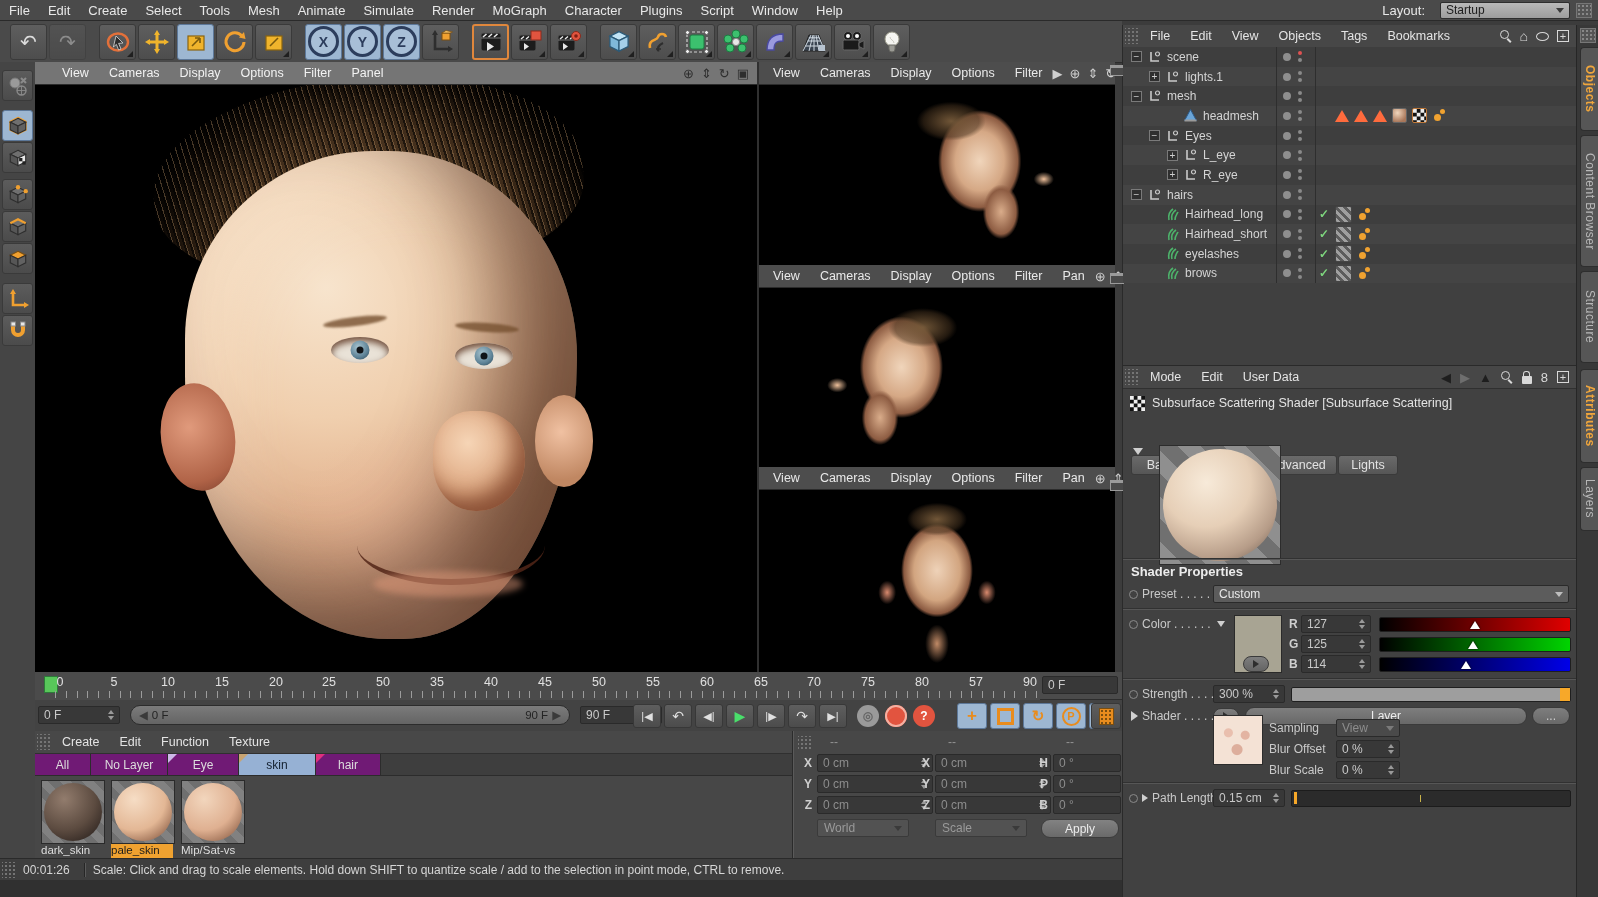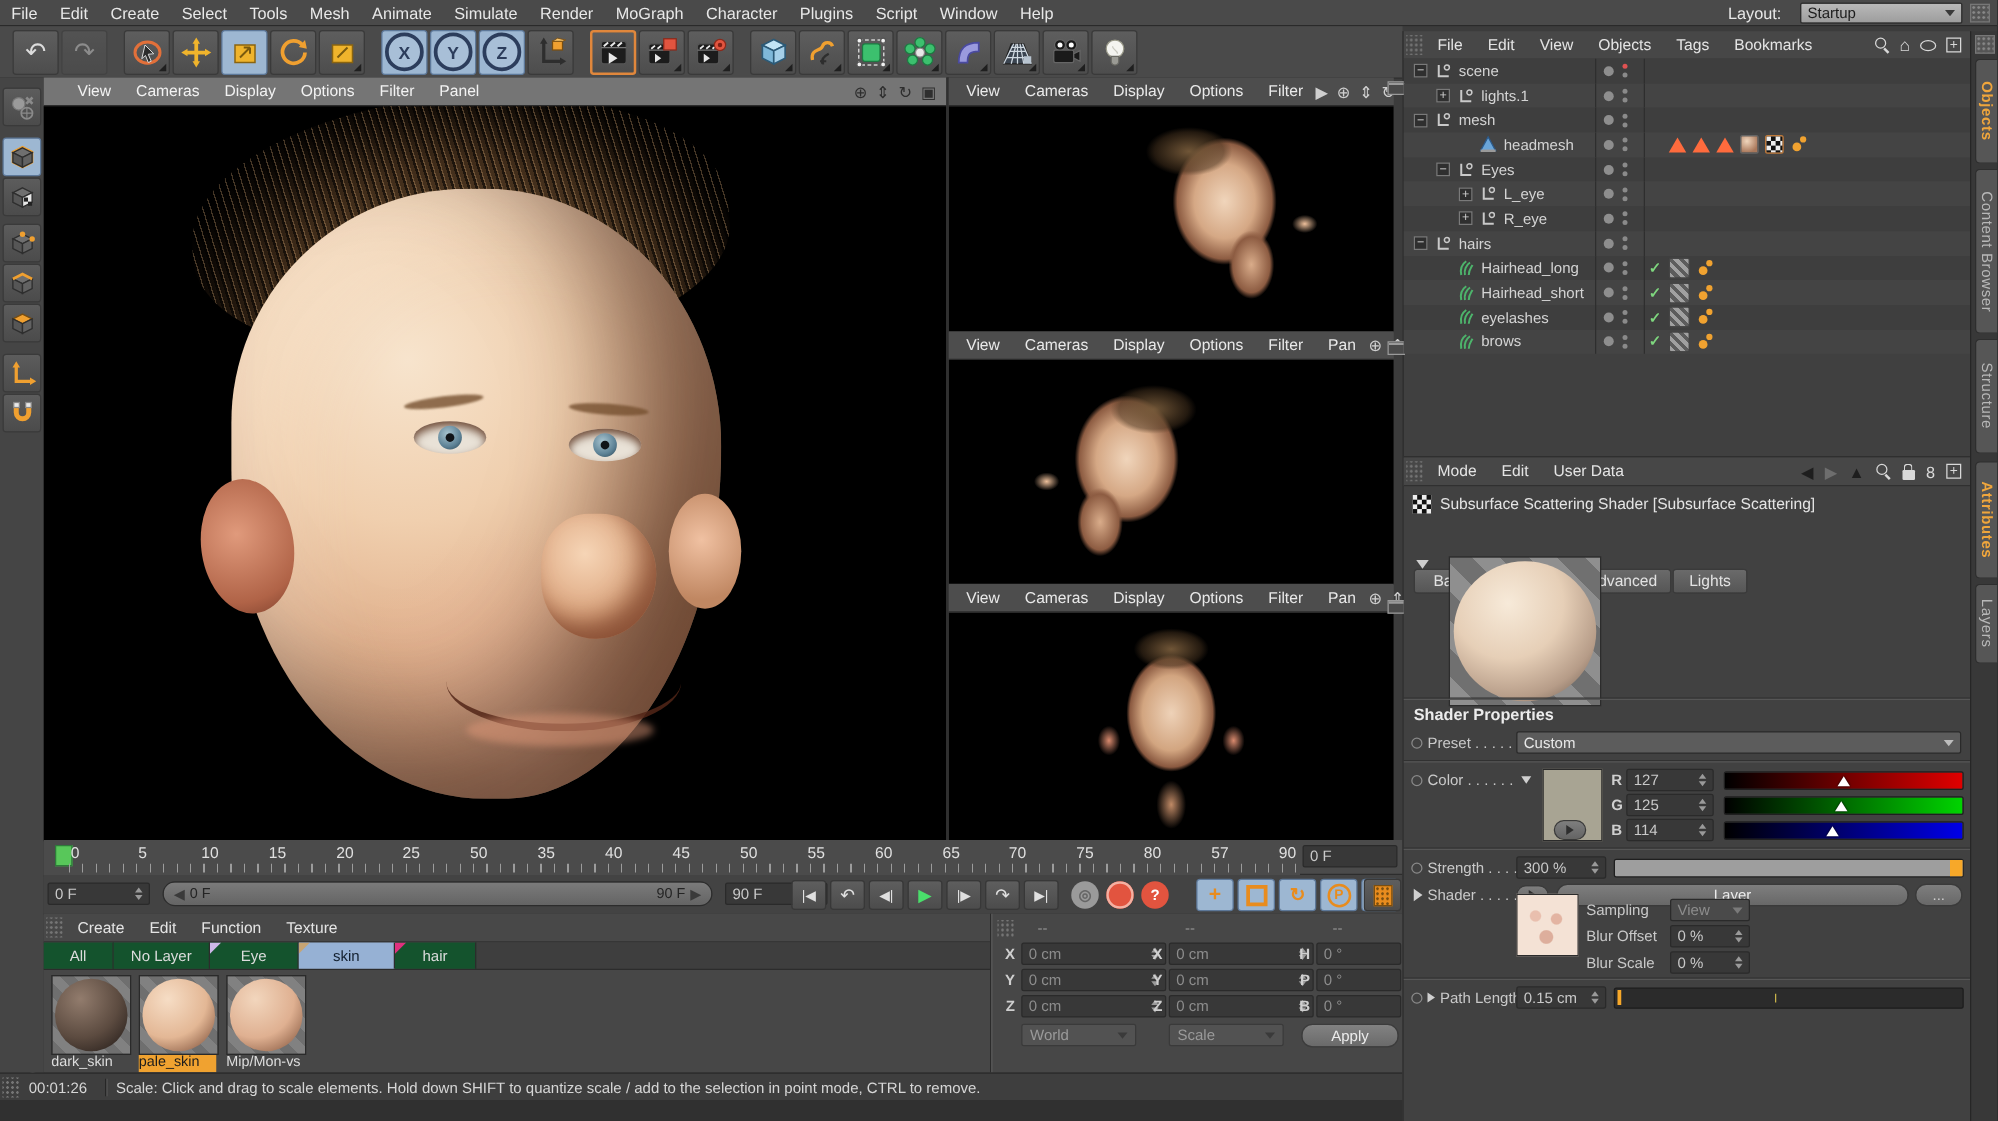--- a/index.html
+++ b/index.html
@@ -91,21 +91,21 @@
   #transport{left:35px;top:700px;width:1087px;height:31px;background:#434343;border-bottom:1px solid #2b2b2b;}
   #rslider{position:absolute;left:95px;top:5px;width:440px;height:20px;border-radius:10px;background:linear-gradient(#7b7b7b,#646464);border:1px solid #2c2c2c;display:flex;align-items:center;color:#242424;font-size:11.5px;padding:0 8px;box-sizing:border-box;}
   .pbtn{width:28px;height:24px;border-radius:3px;background:linear-gradient(#5e5e5e,#4c4c4c);border:1px solid #383838;display:flex;align-items:center;justify-content:center;color:#e0e0e0;font-size:11px;box-sizing:border-box;flex:none;}
   .rnd{width:22px;height:22px;border-radius:50%;display:flex;align-items:center;justify-content:center;font-weight:bold;color:#fff;box-sizing:border-box;flex:none;}
   .kbtn{width:30px;height:26px;border-radius:3px;background:#9db7d2;border:1px solid #5d7899;display:flex;align-items:center;justify-content:center;color:#e88c1e;font-weight:bold;box-sizing:border-box;flex:none;}
   
   #mats{left:35px;top:731px;width:758px;height:127px;background:#474747;border-right:1px solid #2b2b2b;box-sizing:border-box;}
   .mgr-menu{height:22px;display:flex;align-items:center;background:#484848;border-bottom:1px solid #303030;}
   .mgr-menu .mm{padding:0 10px;color:#e4e4e4;font-size:12.5px;}
   #mtabs{height:21px;display:flex;background:#3e3e3e;border-bottom:1px solid #2c2c2c;}
-  .mtab{position:relative;display:flex;align-items:center;justify-content:center;background:#14532d;border-right:1px solid #2c2c2c;color:#ddd;font-size:12px;overflow:hidden;}
+  .mtab{position:relative;display:flex;align-items:center;justify-content:center;background:#701a75;border-right:1px solid #2c2c2c;color:#ddd;font-size:12px;overflow:hidden;}
   .mtab.on{background:#96b1d4;color:#13202f;}
   .mtab .flag{position:absolute;left:0;top:0;width:0;height:0;border-style:solid;border-width:9px 9px 0 0;}
   .mitem{width:64px;margin:4px 2px 0 4px;float:left;}
   .mthumb{width:62px;height:62px;border:1px solid #2a2a2a;background:repeating-linear-gradient(45deg,#6f6f6f 0 8px,#818181 8px 16px);position:relative;}
   .mthumb::after{content:"";position:absolute;inset:2px;border-radius:50%;}
   .mthumb.dark::after{background:radial-gradient(circle at 35% 28%,#927c6d,#5c4b40 55%,#322823 85%);}
   .mthumb.pale::after{background:radial-gradient(circle at 35% 28%,#f6ddc5,#e3b795 55%,#8a5c44 90%);}
   .mthumb.mip::after{background:radial-gradient(circle at 35% 28%,#f2d6bd,#dfb091 55%,#8e6047 90%);}
   .mlabel{height:14px;font-size:11.5px;color:#ddd;white-space:nowrap;overflow:hidden;width:62px;}
   .mlabel.on{background:#f0a230;color:#1c1c1c;}
@@ -688,21 +688,21 @@
       <div class="mitem">
         <div class="mthumb dark"></div>
         <div class="mlabel">dark_skin</div>
       </div>
       <div class="mitem">
         <div class="mthumb pale"></div>
         <div class="mlabel on">pale_skin</div>
       </div>
       <div class="mitem">
         <div class="mthumb mip"></div>
-        <div class="mlabel">Mip/Mon-vs</div>
+        <div class="mlabel">Mip/Sat-vs</div>
       </div>
     </div>
   </div>
 
   <div id="coords" class="abs">
     <span class="grip" style="position:absolute;left:2px;top:2px;height:14px;"></span>
     <span class="hdr" style="left:36px">--</span>
     <span class="hdr" style="left:154px">--</span>
     <span class="hdr" style="left:272px">--</span>
 

